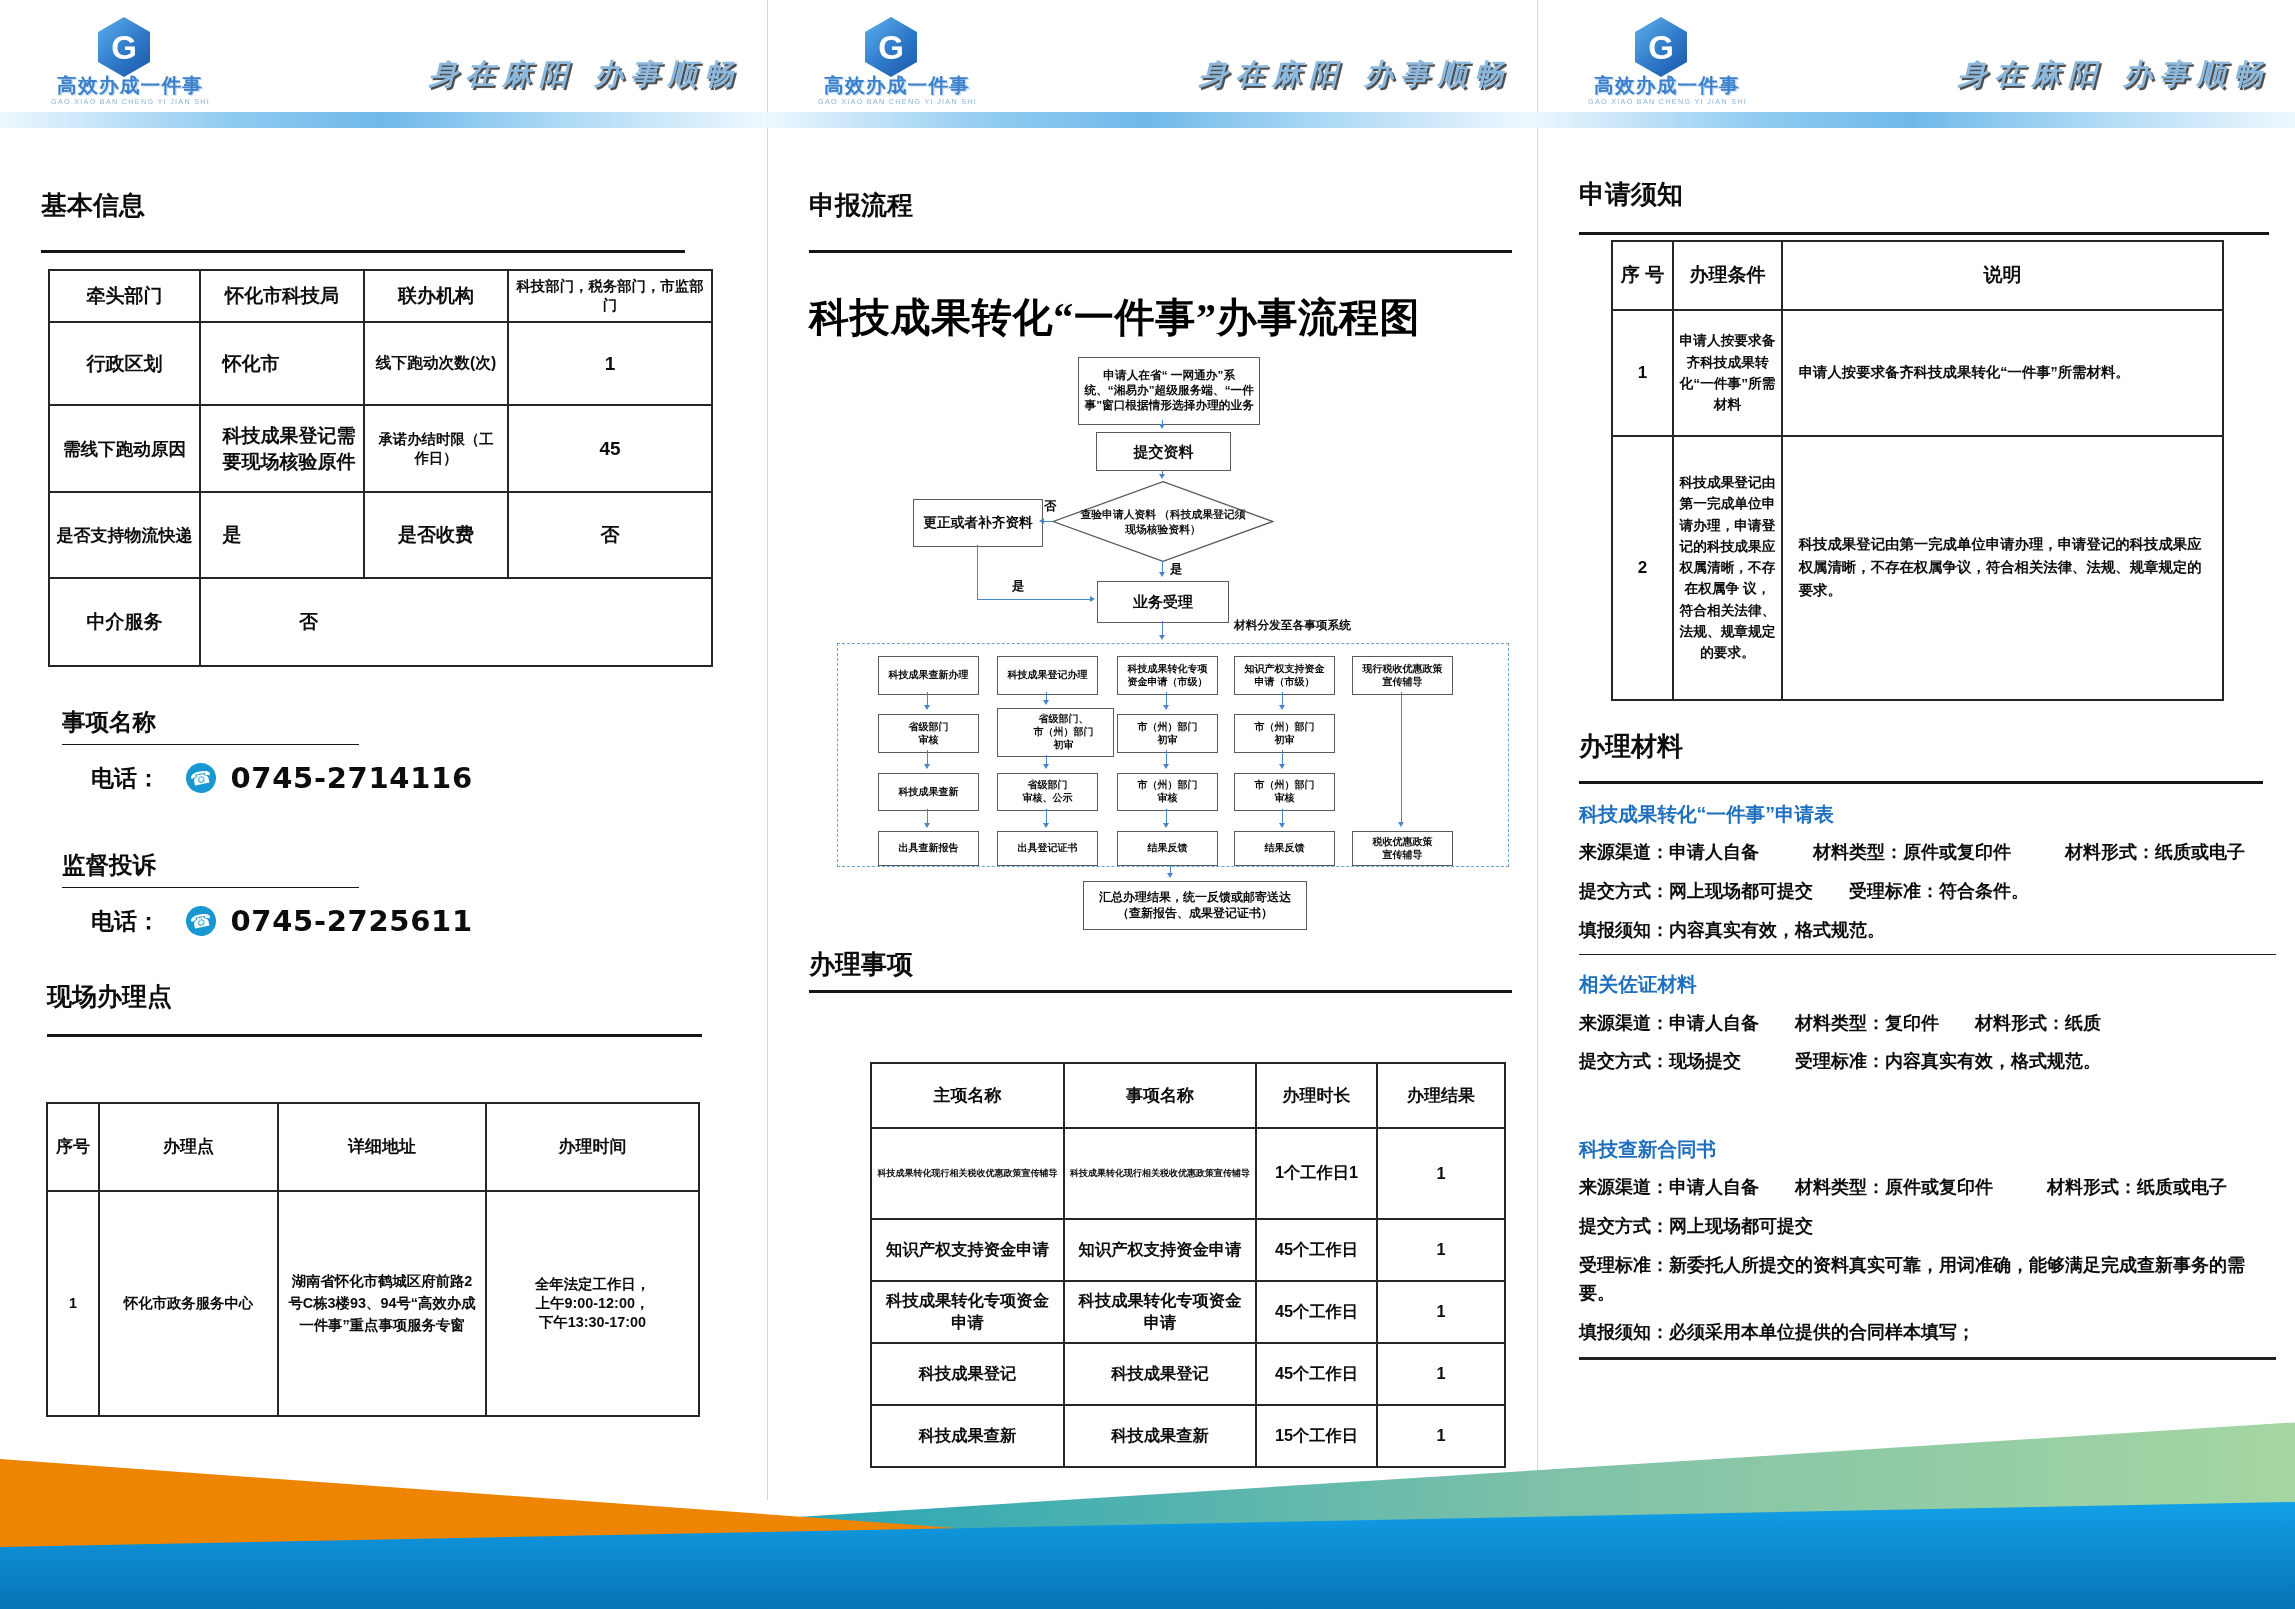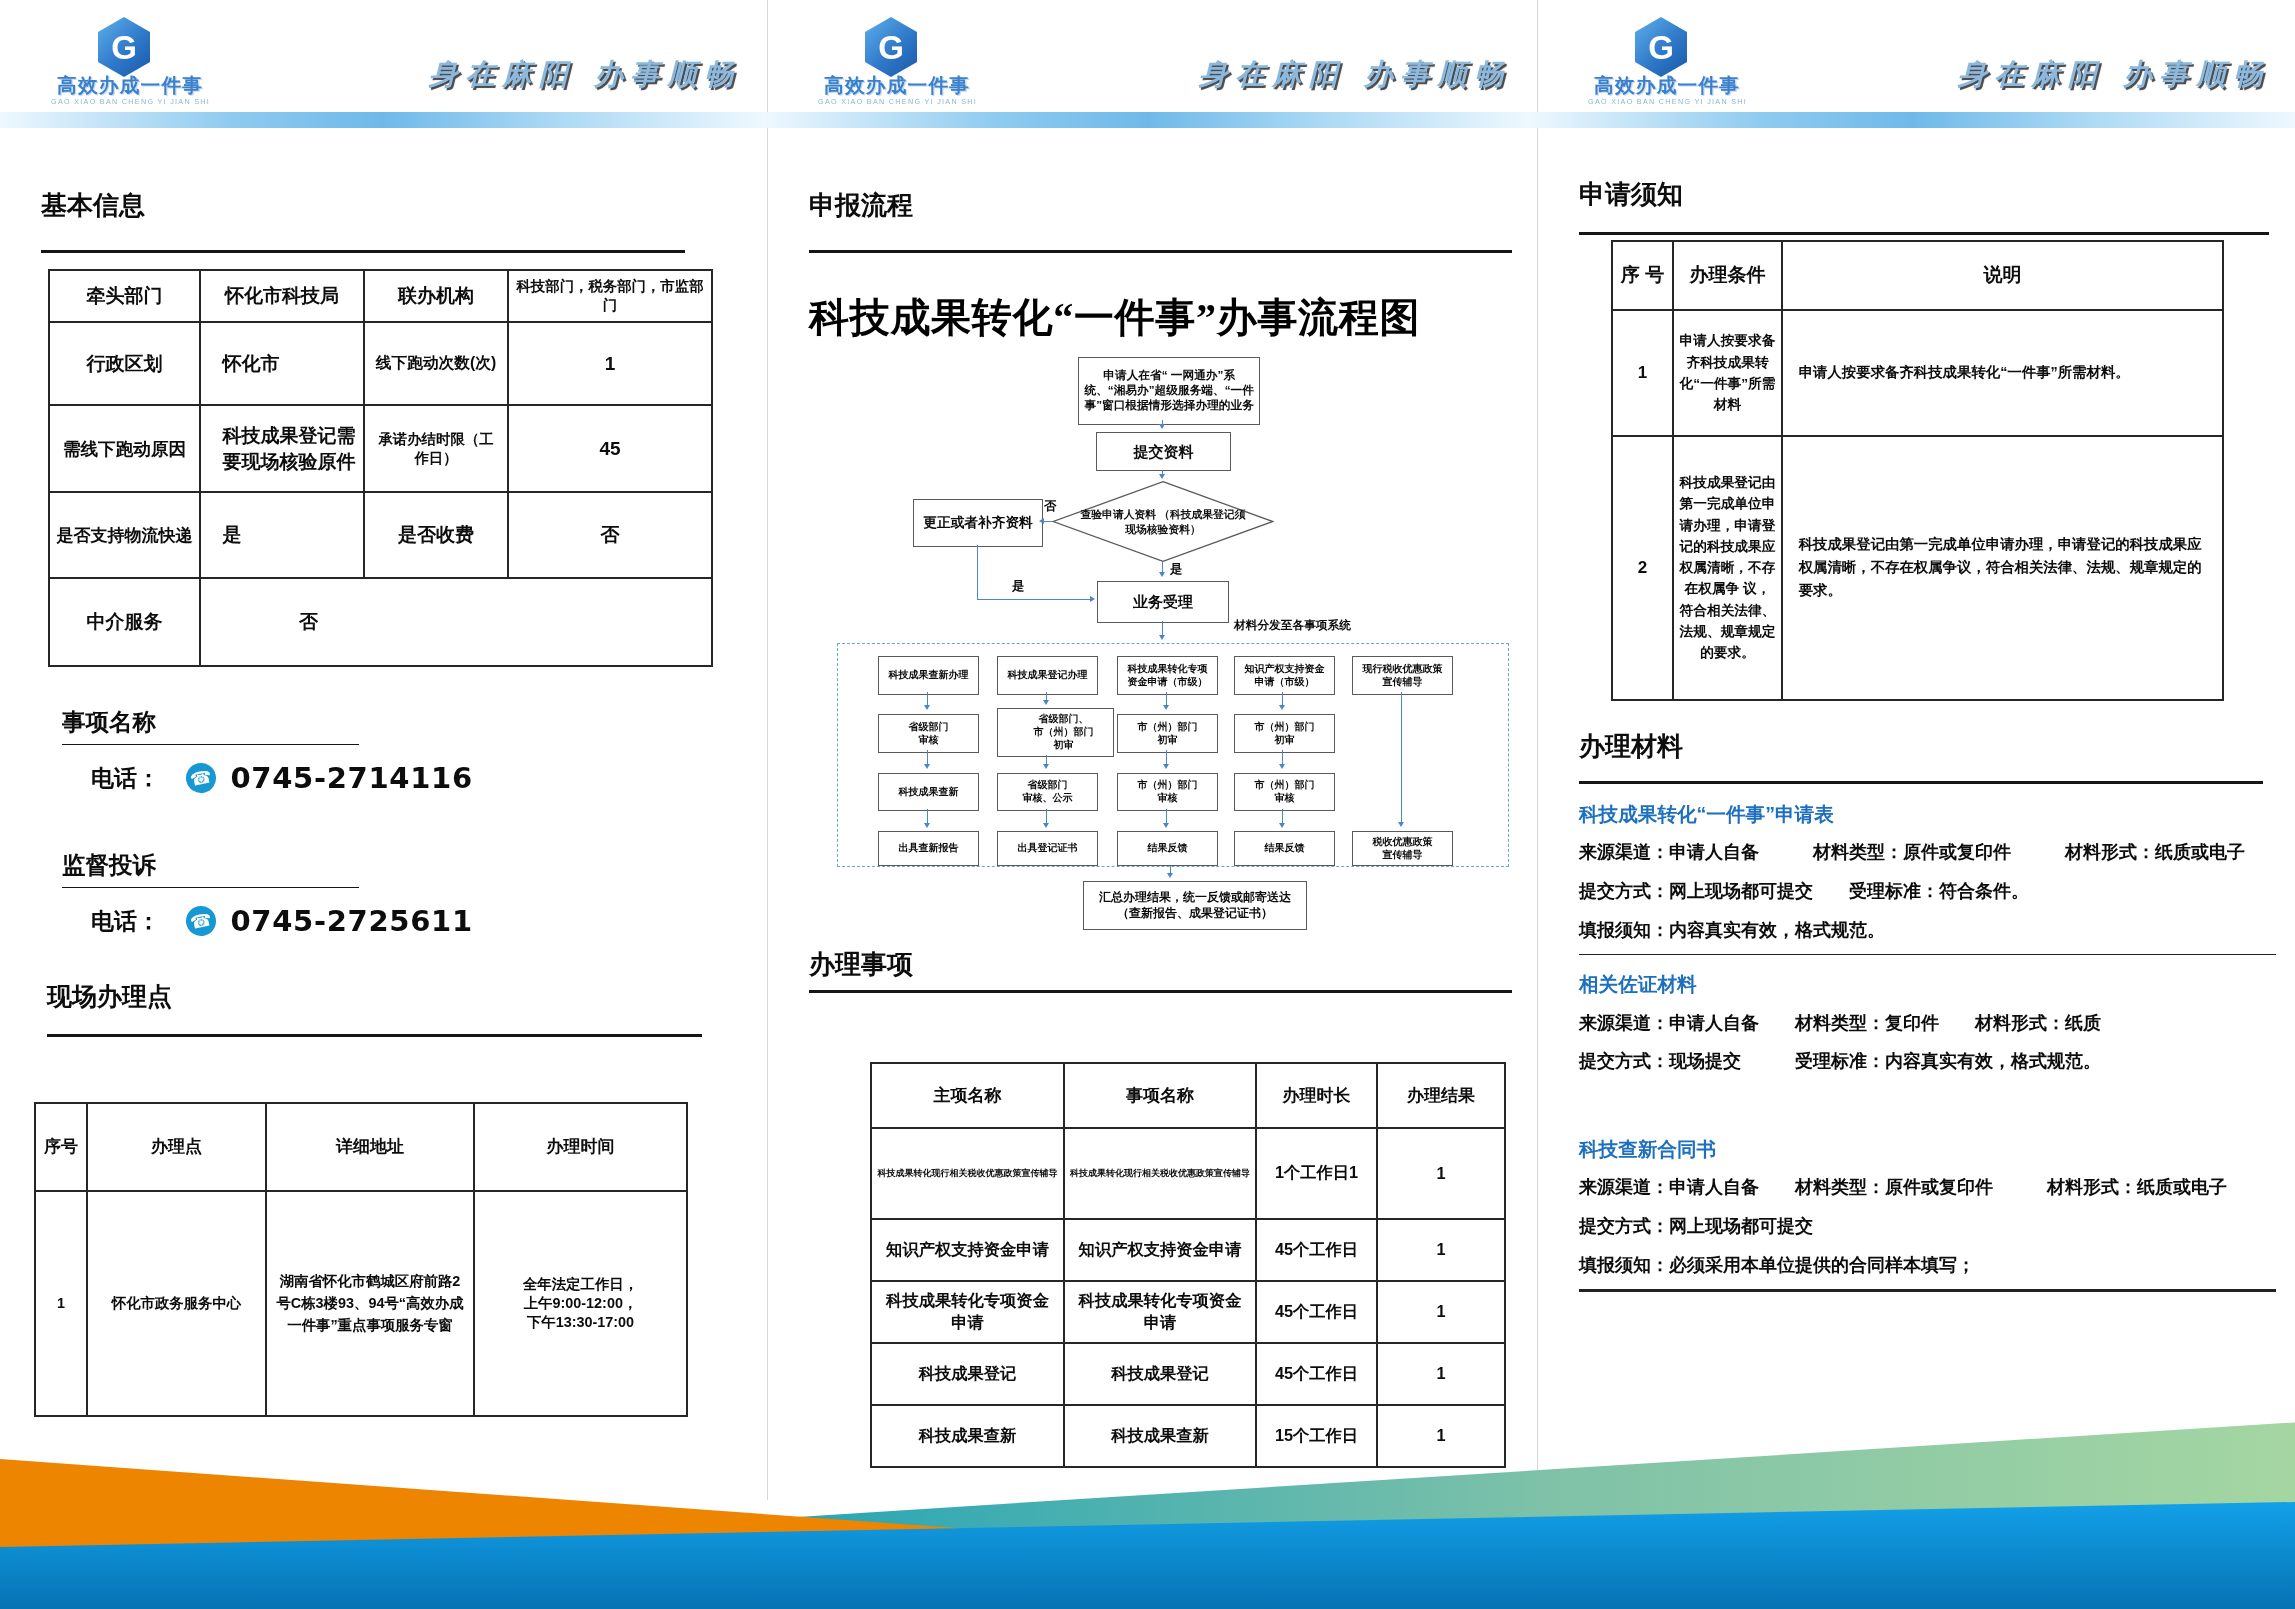--- a/index.html
+++ b/index.html
@@ -191,21 +191,21 @@
   <div class="sec-title small" style="left:62px;top:849px">监督投诉</div>
   <div class="rule" style="left:62px;top:887px;width:297px;height:1.3px"></div>
   <div class="phone-line" style="left:91px;top:904px">
     <span class="phone-label">电话：</span>
     <span class="phone-icon">☎</span>
     <span class="phone-num">0745-2725611</span>
   </div>
 
   <div class="sec-title" style="left:47px;top:980px;font-size:25px">现场办理点</div>
   <div class="rule" style="left:47px;top:1034px;width:655px;height:2.6px"></div>
-  <table id="t-sites" class="t-sites" style="left:34px;top:1102px;width:652px">
+  <table id="t-sites" class="t-sites" style="left:46px;top:1102px;width:652px">
     <colgroup>
         <col style="width:52px">
         <col style="width:179px">
         <col style="width:208px">
         <col style="width:213px">
       </colgroup>
   <thead>
         <tr>
           <th>序号</th>
           <th>办理点</th>
@@ -395,20 +395,21 @@
       <p>来源渠道：申请人自备　　　材料类型：原件或复印件　　　材料形式：纸质或电子</p>
       <p>提交方式：网上现场都可提交　　受理标准：符合条件。</p>
       <p>填报须知：内容真实有效，格式规范。</p>
       <div class="hr-thin"></div>
       <h3>相关佐证材料</h3>
       <p>来源渠道：申请人自备　　材料类型：复印件　　材料形式：纸质</p>
       <p>提交方式：现场提交　　　受理标准：内容真实有效，格式规范。</p>
       <h3 class="gap-before">科技查新合同书</h3>
       <p>来源渠道：申请人自备　　材料类型：原件或复印件　　　材料形式：纸质或电子</p>
       <p>提交方式：网上现场都可提交</p>
+      <p>受理标准：新委托人所提交的资料真实可靠，用词准确，能够满足完成查新事务的需要。</p>
       <p>填报须知：必须采用本单位提供的合同样本填写；</p>
       <div class="hr-thick"></div>
     </div>
 
   <svg id="footer-svg" width="2295" height="248" viewBox="0 0 3519 380">
     <defs>
       <linearGradient id="gTeal" x1="0" y1="0" x2="1" y2="0">
         <stop offset="0" stop-color="#18a0b8"></stop>
           <stop offset="0.55" stop-color="#7fc2a8"></stop>
           <stop offset="1" stop-color="#a5d6a2"></stop>

